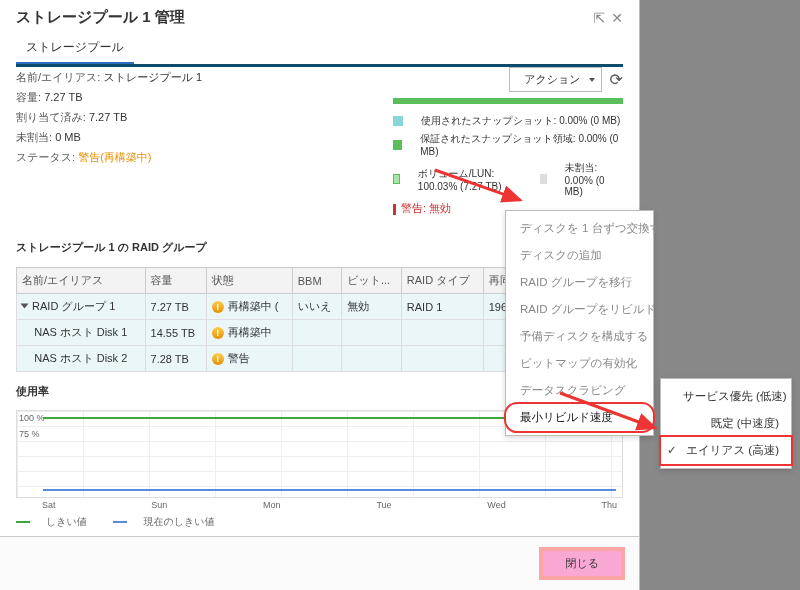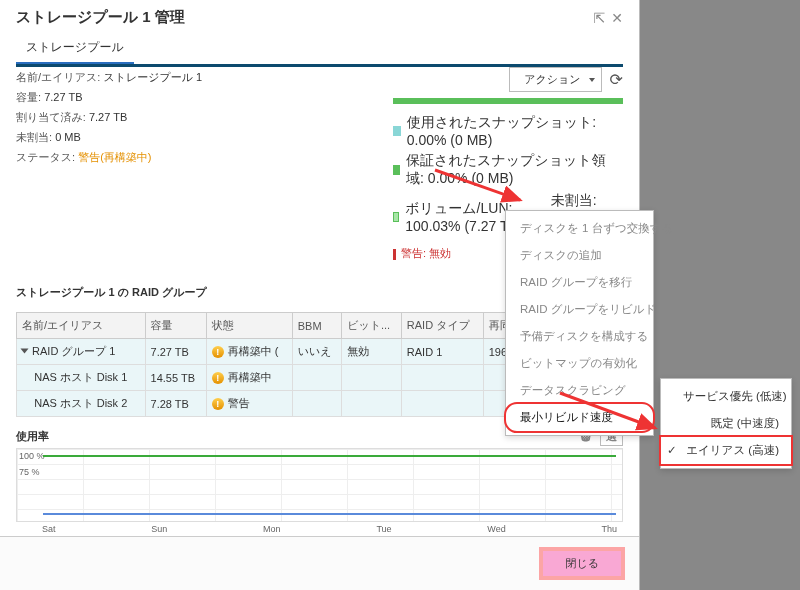--- a/index.html
+++ b/index.html
@@ -53,21 +53,21 @@
     position: absolute;
     right: 6px; top: 50%;
     transform: translateY(-50%);
     border-left: 3px solid transparent;
     border-right: 3px solid transparent;
     border-top: 4px solid #555;
   }
   .refresh-icon { font-size: 16px; color: #555; cursor: pointer; }
   .bar { width: 100%; height: 6px; background: #e0e0e0; margin: 6px 0 10px 0; position: relative; }
   .bar-fill { position: absolute; left:0; top:0; height:100%; width:100%; background:#5abf5a; }
-  .legend-row { display:flex; align-items:center; gap:6px; margin:4px 0; font-size:14px;justify-content:flex-end;}
+  .legend-row { display:flex; align-items:center; gap:18px; margin:4px 0; font-size:10px;}
   .sq { width:10px; height:10px; display:inline-block; }
   .sq.teal{background:#89d6d6;} .sq.green{background:#5abf5a;} .sq.light{background:#a8e6a8;border:1px solid #5abf5a;}
   .warn-line { color:#c33; margin-top:4px; }
   .warn-line .bar-red{ display:inline-block; width:3px; height:11px; background:#c33; margin-right:5px; vertical-align:middle;}
   .section-head { font-weight:bold; font-size:11px; margin:18px 0 6px 0; display:flex; align-items:center; justify-content:space-between;}
   .manage-btn {
     border:1px solid #999; background:#fff; padding:5px 30px 5px 14px; font-size:11px;
     position:relative; cursor:pointer;
   }
   .manage-btn::after{
@@ -85,21 +85,21 @@
     display:inline-flex; align-items:center; justify-content:center;
     color:#fff; font-size:9px; font-weight:bold;
   }
   .tri { display:inline-block; margin-right:2px;
     border-top:4px solid transparent; border-bottom:4px solid transparent; border-left:5px solid #555;}
   .tri.down{ transform:rotate(90deg);}
   .usage {margin-top:10px;}
   .usage-head{display:flex; justify-content:space-between; align-items:center; font-weight:bold;}
   .usage-icons{display:flex; gap:6px; color:#888; font-size:13px;}
   .chart{
-    height:74px; border:1px solid #ddd; margin-top:2px; padding:4px 4px 0 22px; position:relative;
+    height:88px; border:1px solid #ddd; margin-top:9px; padding:4px 4px 0 22px; position:relative;
     background:
       repeating-linear-gradient(to right, #eee 0, #eee 1px, transparent 1px, transparent 66px),
       repeating-linear-gradient(to bottom, #eee 0, #eee 1px, transparent 1px, transparent 15px);
   }
   .chart .y{position:absolute; left:2px; font-size:9px; color:#666;}
   .chart .line-green{position:absolute; left:26px; right:6px; top:6px; height:2px; background:#3aaa3a;}
   .chart .line-blue{position:absolute; left:26px; right:6px; bottom:6px; height:2px; background:#5a8adb;}
   .xlabels{display:flex; justify-content:space-between; font-size:9px; color:#666; padding:2px 6px 0 26px;}
   .chart-legend{font-size:10px; color:#666; margin-top:4px;}
   .chart-legend span{display:inline-flex; align-items:center; gap:4px; margin-right:12px;}

